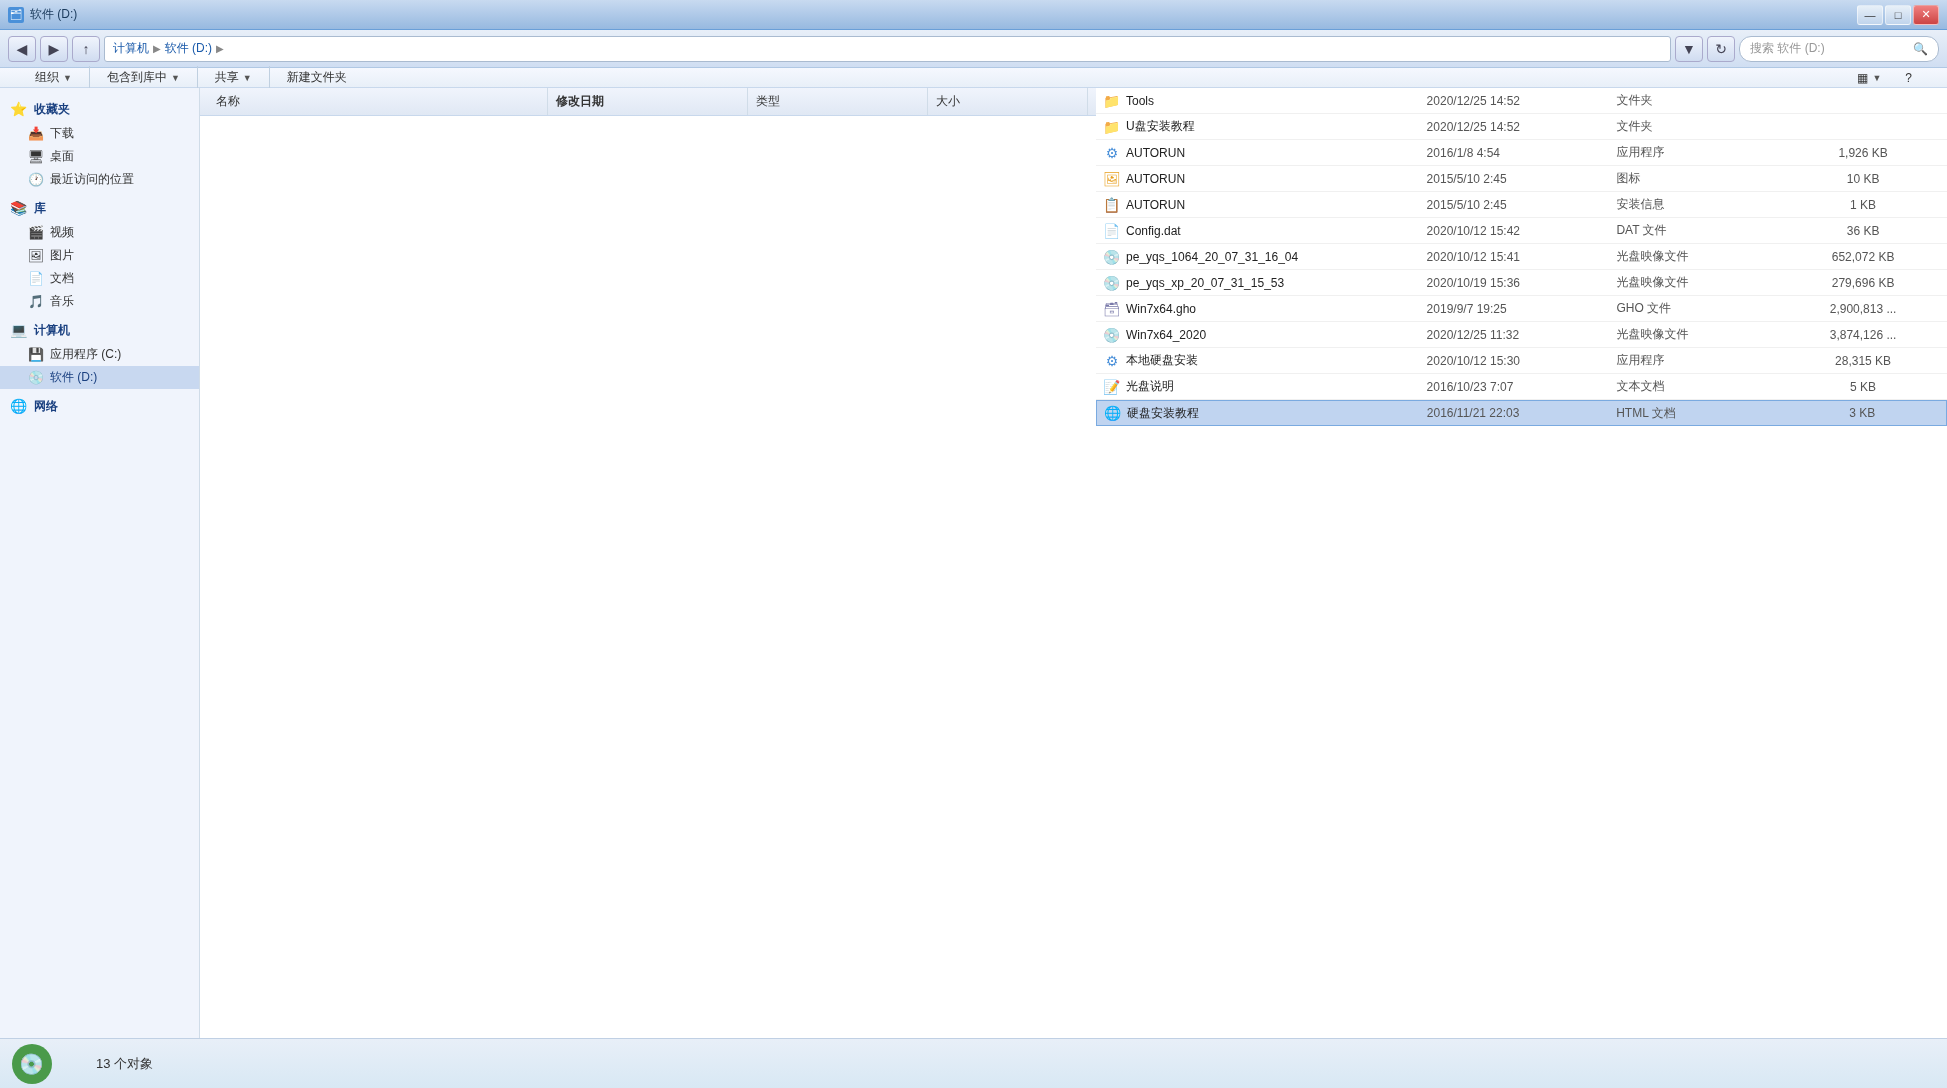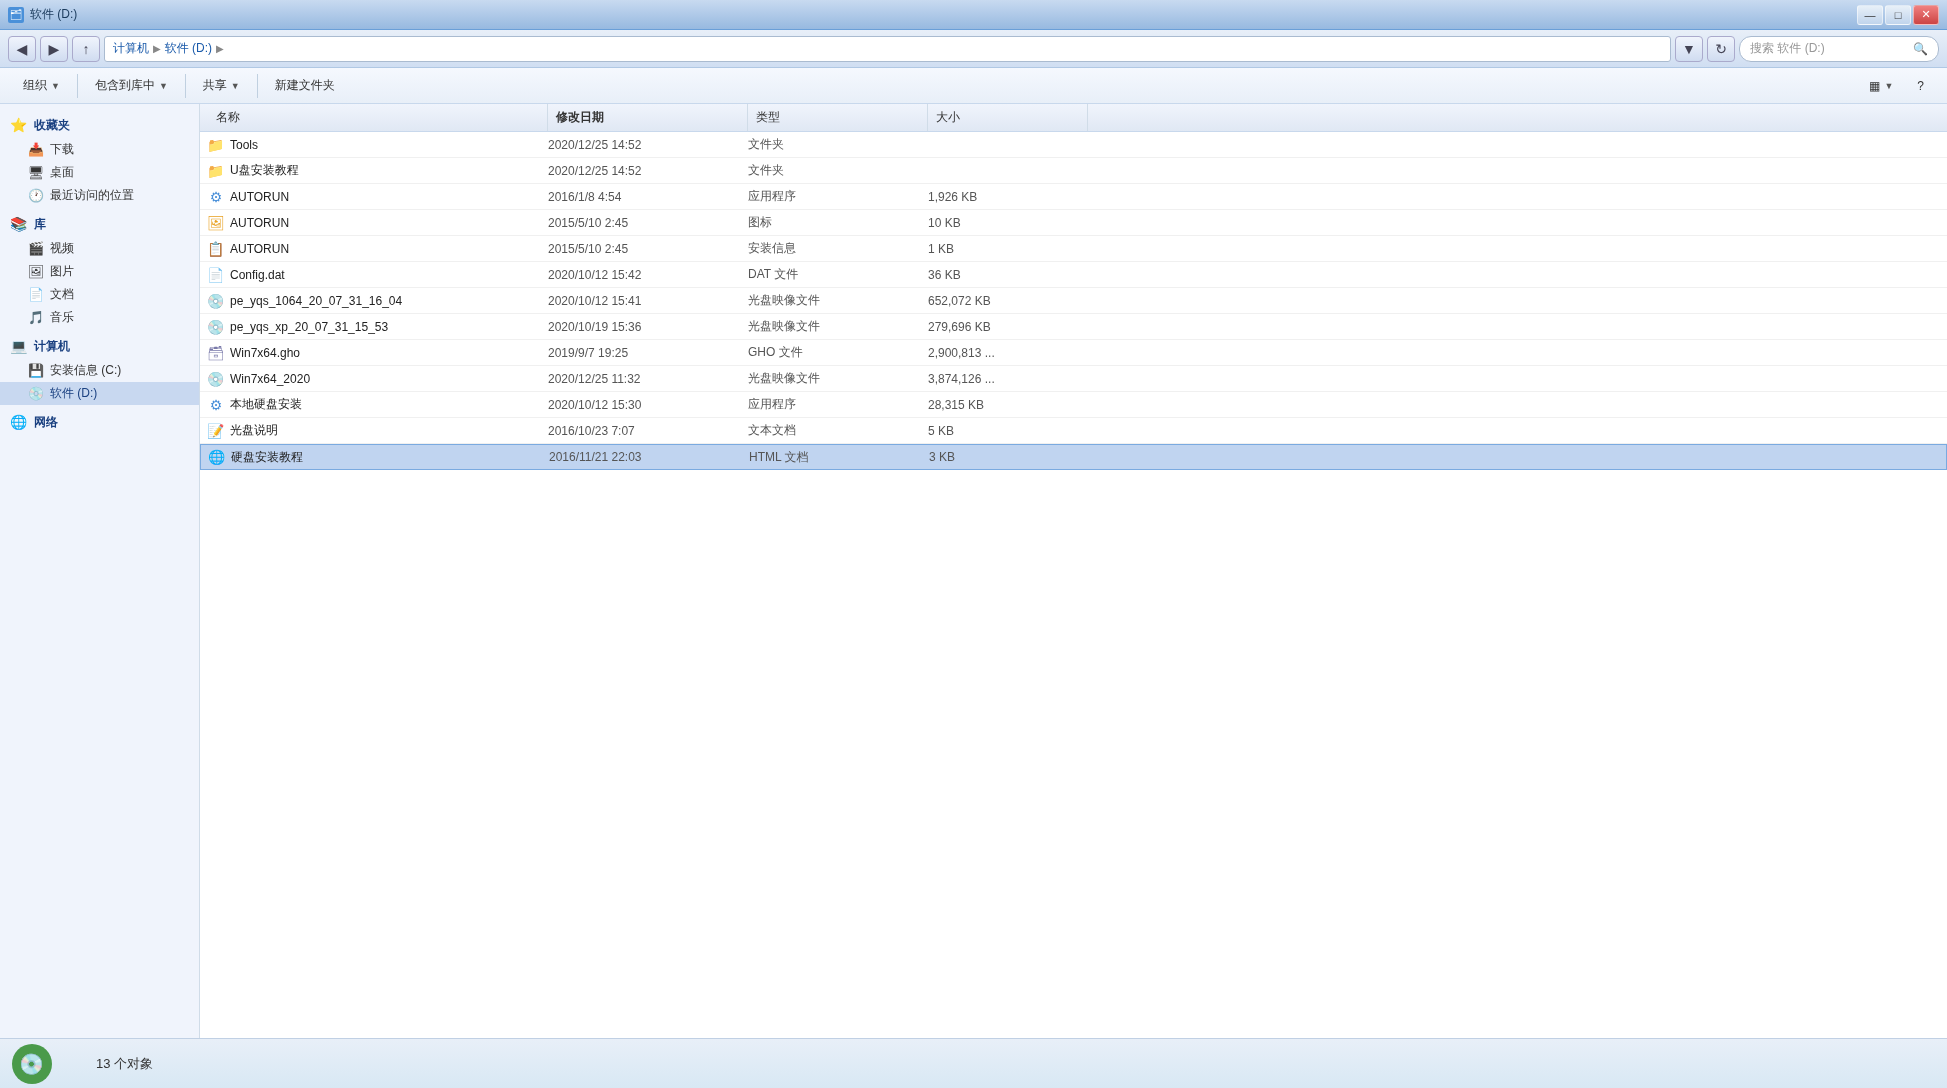--- a/index.html
+++ b/index.html
@@ -98,25 +98,25 @@
       display: flex;
       align-items: center;
       padding: 0 10px;
       gap: 0;
       font-size: 12px;
       color: #888;
     }
 
     
     .toolbar {
-      height: 36px;
+      height: 20px;
       background: linear-gradient(to bottom, #f5f8fe, #e8eff8);
       display: flex;
       align-items: center;
-      padding: 0 12px;
+      padding: 0 24px;
       gap: 2px;
       border-bottom: 1px solid #c8d8ec;
     }
     .toolbar-btn {
       height: 28px;
       padding: 0 10px;
       border: 1px solid transparent;
       border-radius: 3px;
       background: transparent;
       cursor: pointer;
@@ -180,21 +180,20 @@
     .item-icon {
       width: 16px; height: 16px;
       display: flex; align-items: center; justify-content: center;
       font-size: 13px;
     }
 
     
     .file-area {
       flex: 1;
       display: flex;
-      flex-direction: column;
       overflow: hidden;
     }
 
     
     .col-headers {
       height: 28px;
       background: linear-gradient(to bottom, #f0f4fc, #e0e8f4);
       border-bottom: 1px solid #c8d8ec;
       display: flex;
       align-items: center;
@@ -239,21 +238,21 @@
       align-items: center;
       gap: 6px;
       font-size: 12px;
       color: #222;
       overflow: hidden;
       white-space: nowrap;
     }
     .cell-name { width: 340px; }
     .cell-date { width: 200px; color: #555; }
     .cell-type { width: 180px; color: #555; }
-    .cell-size { width: 160px; color: #555; text-align: right; justify-content: flex-start; }
+    .cell-size { width: 160px; color: #555; text-align: right; justify-content: center; }
     .file-icon-img {
       width: 16px; height: 16px;
       display: flex; align-items: center; justify-content: center;
       font-size: 14px;
       flex-shrink: 0;
     }
 
     
     .status-bar {
       height: 50px;
@@ -390,21 +389,21 @@
       </div>
     </div>
 
     <div class="sidebar-section">
       <div class="sidebar-group-header">
         <span class="sidebar-icon">💻</span>
         <span>计算机</span>
       </div>
       <div class="sidebar-item">
         <span class="item-icon">💾</span>
-        <span>安装信息 (C:)</span>
+        <span>应用程序 (C:)</span>
       </div>
       <div class="sidebar-item active">
         <span class="item-icon">💿</span>
         <span>软件 (D:)</span>
       </div>
     </div>
 
     <div class="sidebar-section">
       <div class="sidebar-group-header">
         <span class="sidebar-icon">🌐</span>

